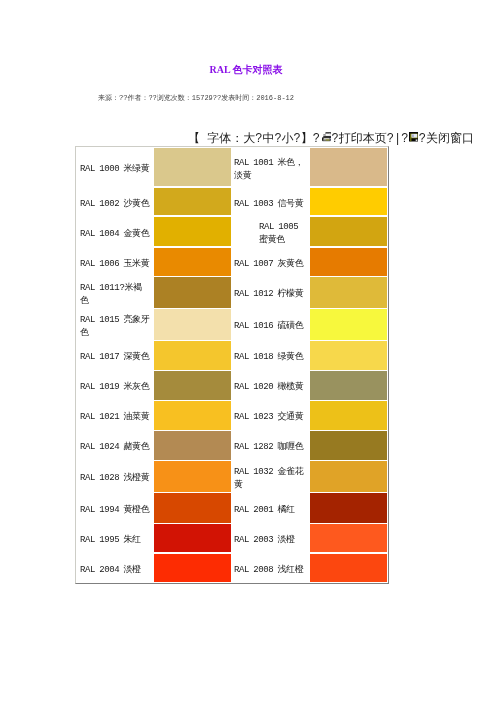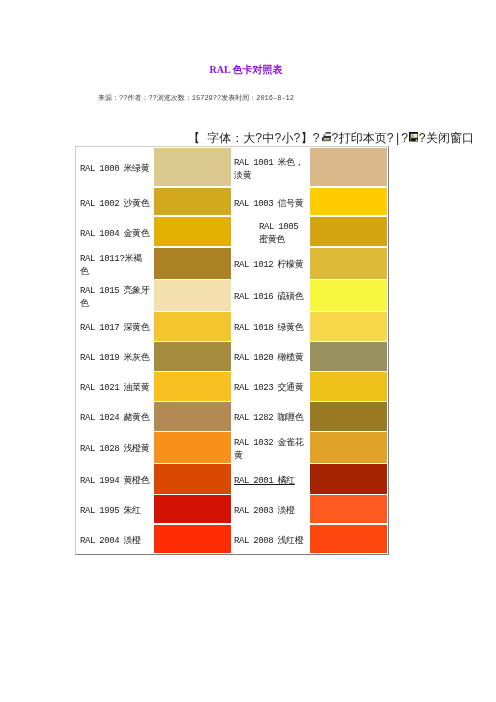--- a/index.html
+++ b/index.html
@@ -89,20 +89,30 @@
           <td class="lbl" style="padding-top: 3px;">RAL 1004 金黄色</td>
           <td class="sw">
             <div class="swfill" style="background: rgb(225, 176, 0); height: 29px; margin-bottom: 2px;"></div>
           </td>
           <td class="lbl lbl2" style="padding-top: 3px; padding-left: 28px;">RAL 1005 蜜黄色</td>
           <td class="sw sw2">
             <div class="swfill" style="background: rgb(210, 165, 17); height: 29px; margin-bottom: 2px;"></div>
           </td>
         </tr>
         <tr style="height: 0px;">
+          <td class="lbl" style="padding-top: 3px;">RAL 1006 玉米黄</td>
+          <td class="sw">
+            <div class="swfill" style="background: rgb(233, 138, 0); height: 28px; margin-bottom: 1px;"></div>
+          </td>
+          <td class="lbl lbl2" style="padding-top: 3px;">RAL 1007 灰黄色</td>
+          <td class="sw sw2">
+            <div class="swfill" style="background: rgb(230, 123, 0); height: 28px; margin-bottom: 1px;"></div>
+          </td>
+        </tr>
+        <tr style="height: 0px;">
           <td class="lbl" style="padding-top: 3px;">RAL 1011?米褐色</td>
           <td class="sw">
             <div class="swfill" style="background: rgb(172, 129, 36); height: 31px; margin-bottom: 1px;"></div>
           </td>
           <td class="lbl lbl2" style="padding-top: 3px;">RAL 1012 柠檬黄</td>
           <td class="sw sw2">
             <div class="swfill" style="background: rgb(223, 186, 57); height: 31px; margin-bottom: 1px;"></div>
           </td>
         </tr>
         <tr style="height: 0px;">
@@ -163,21 +173,21 @@
           <td class="lbl lbl2" style="padding-top: 3px;">RAL 1032 金雀花黄</td>
           <td class="sw sw2">
             <div class="swfill" style="background: rgb(224, 163, 39); height: 31px; margin-bottom: 1px;"></div>
           </td>
         </tr>
         <tr style="height: 0px;">
           <td class="lbl" style="padding-top: 3px;">RAL 1994 黄橙色</td>
           <td class="sw">
             <div class="swfill" style="background: rgb(215, 72, 0); height: 30px; margin-bottom: 1px;"></div>
           </td>
-          <td class="lbl lbl2" style="padding-top: 3px; text-decoration: underline;">RAL 2001 橘红</td>
+          <td class="lbl lbl2" style="padding-top: 3px;">RAL 2001 橘红</td>
           <td class="sw sw2">
             <div class="swfill" style="background: rgb(164, 35, 0); height: 30px; margin-bottom: 1px;"></div>
           </td>
         </tr>
         <tr style="height: 0px;">
           <td class="lbl" style="padding-top: 3px;">RAL 1995 朱红</td>
           <td class="sw">
             <div class="swfill" style="background: rgb(210, 19, 4); height: 28px; margin-bottom: 2px;"></div>
           </td>
           <td class="lbl lbl2" style="padding-top: 3px;">RAL 2003 淡橙</td>

